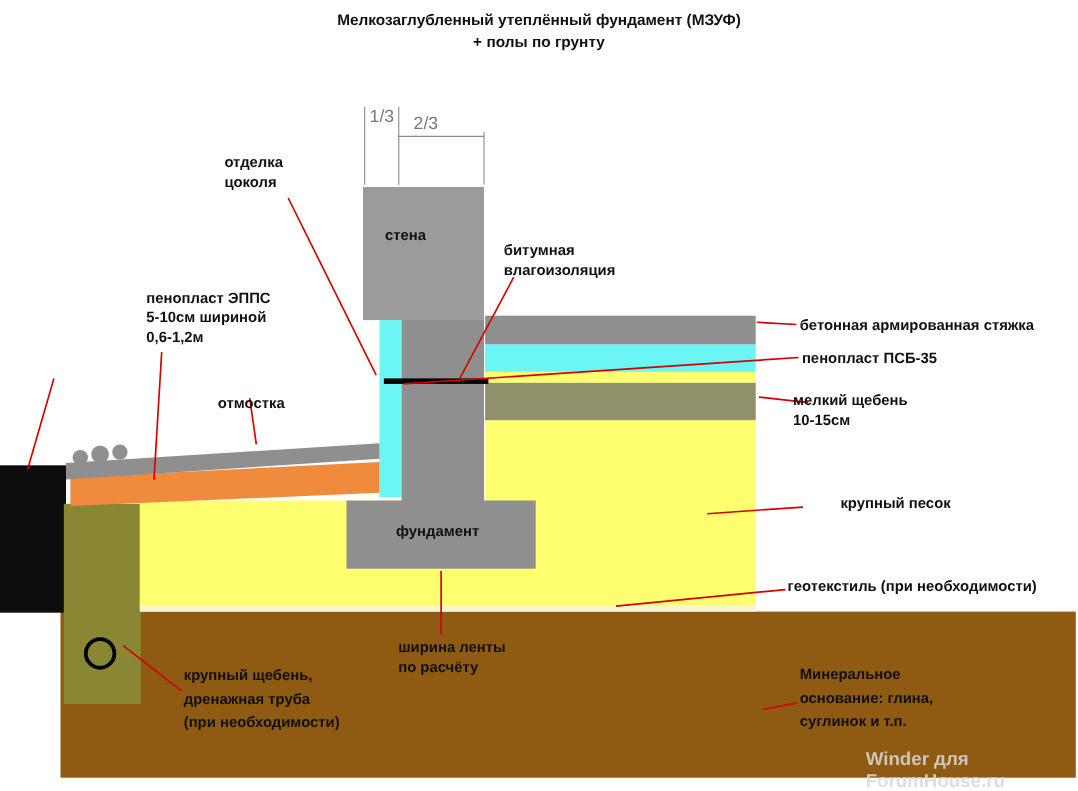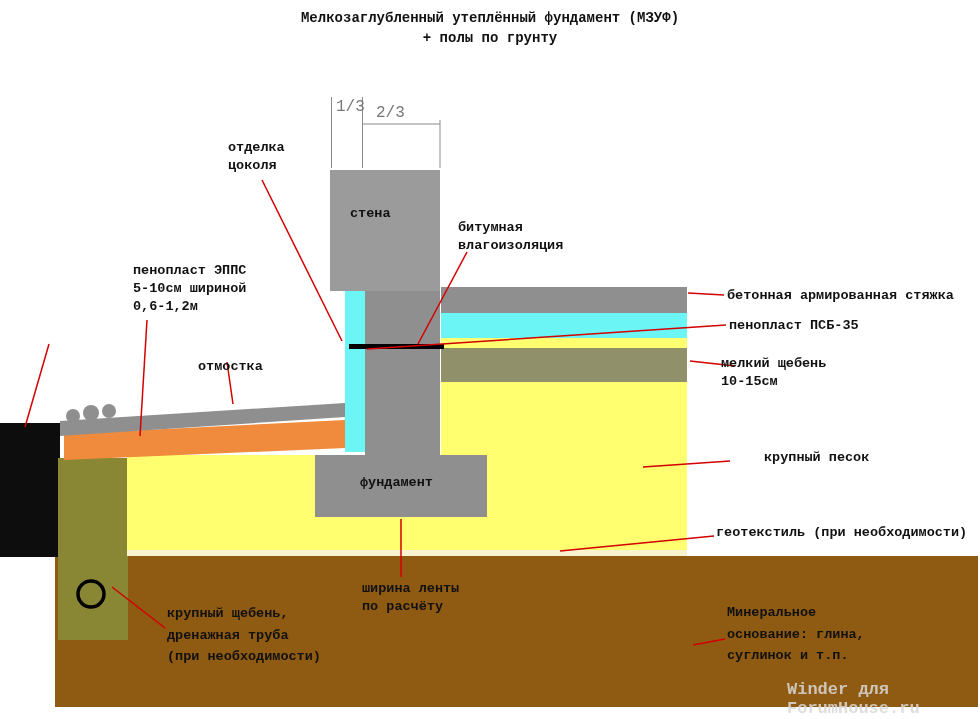--- a/index.html
+++ b/index.html
@@ -1,18 +1,18 @@
 <!DOCTYPE html>
 <html><head>
 <meta charset="utf-8">
 <style>
   html,body{margin:0;padding:0;}
   body{width:980px;height:719px;background:#ffffff;position:relative;overflow:hidden;
        font-family:"Liberation Sans", sans-serif;}
-  .stage{position:absolute;left:0;top:0;width:980px;height:719px;font-family:Liberation Mono, monospace;}
+  .stage{position:absolute;left:0;top:0;width:980px;height:719px;}
   .shape{position:absolute;}
   .svg-overlay{position:absolute;left:0;top:0;z-index:5;}
   .label{position:absolute;z-index:10;font-size:13.5px;font-weight:bold;color:#111;
          white-space:pre-line;line-height:1.35;}
   .label-loose{line-height:1.6;}
   .dim{position:absolute;z-index:10;font-size:16px;color:#777;font-weight:normal;}
   .title{position:absolute;left:0;right:0;top:8px;text-align:center;z-index:10;
          font-size:14px;font-weight:bold;color:#111;white-space:pre-line;line-height:1.45;}
   .watermark{position:absolute;z-index:10;font-size:17px;font-weight:bold;
              color:#d9d9d9;opacity:.85;}
@@ -87,21 +87,21 @@
       <line x1="725" y1="639" x2="693" y2="645"></line>
     </g>
   </svg>
 
   <div class="title">Мелкозаглубленный утеплённый фундамент (МЗУФ)
 + полы по грунту</div>
 
   <div class="dim" style="left:336px;top:98px;">1/3</div>
   <div class="dim" style="left:376px;top:104px;">2/3</div>
 
-  <div class="label" style="left:204px;top:139px;margin-left:24px;">отделка
+  <div class="label" style="left:204px;top:139px;">отделка
 цоколя</div>
   <div class="label" style="left:350px;top:205px;">стена</div>
   <div class="label" style="left:458px;top:219px;">битумная
 влагоизоляция</div>
   <div class="label" style="left:133px;top:262px;">пенопласт ЭППС
 5-10см шириной
 0,6-1,2м</div>
   <div class="label" style="left:198px;top:358px;">отмостка</div>
   <div class="label" style="left:727px;top:287px;">бетонная армированная стяжка</div>
   <div class="label" style="left:729px;top:317px;">пенопласт ПСБ-35</div>

